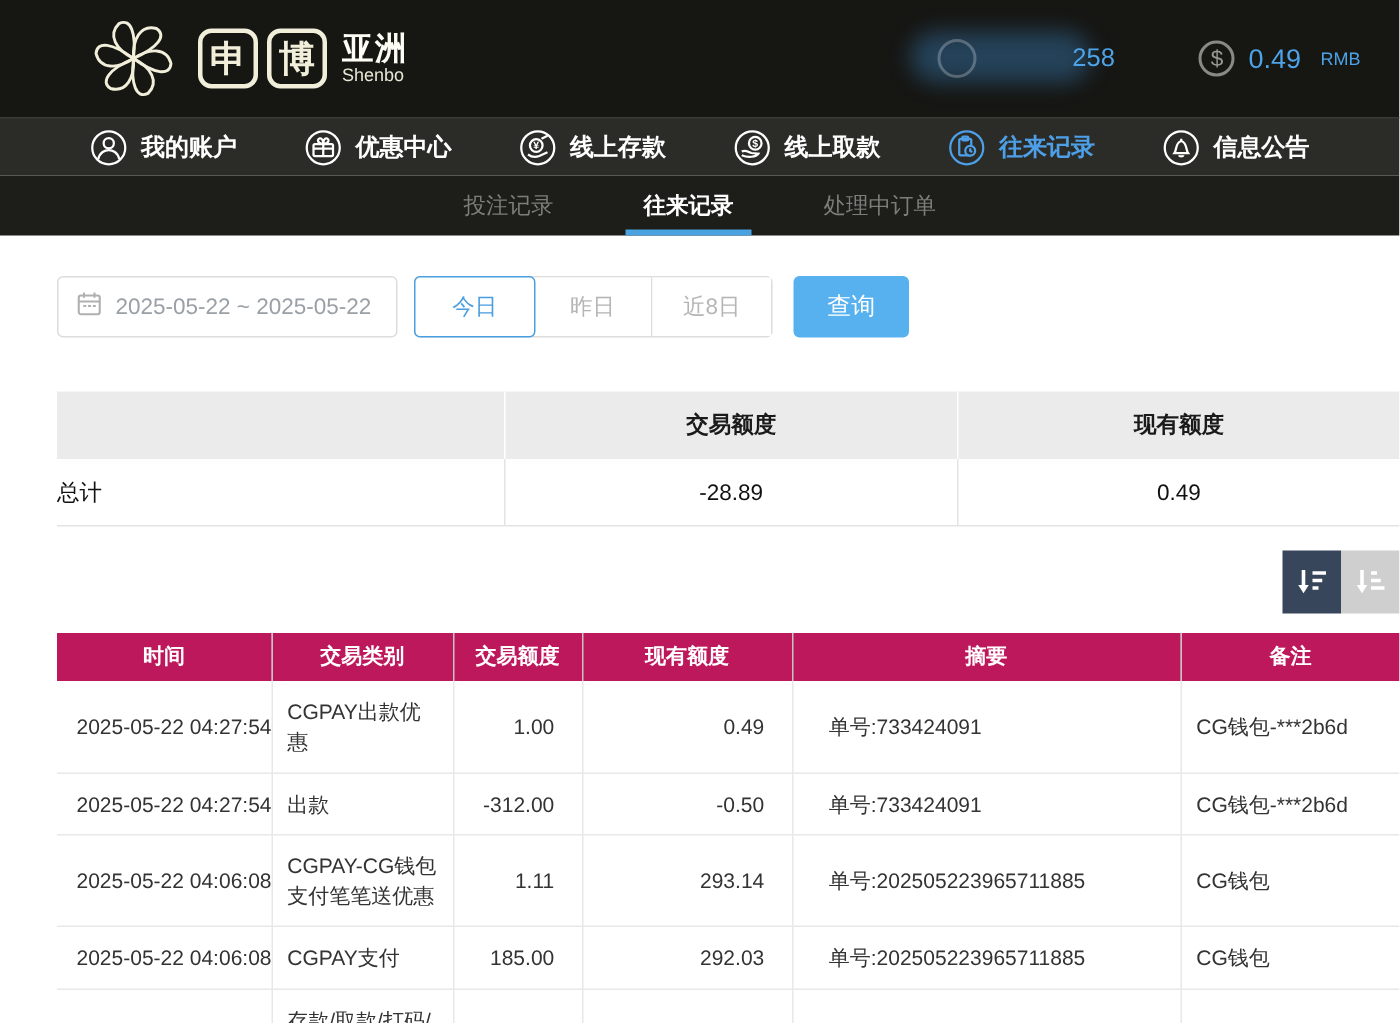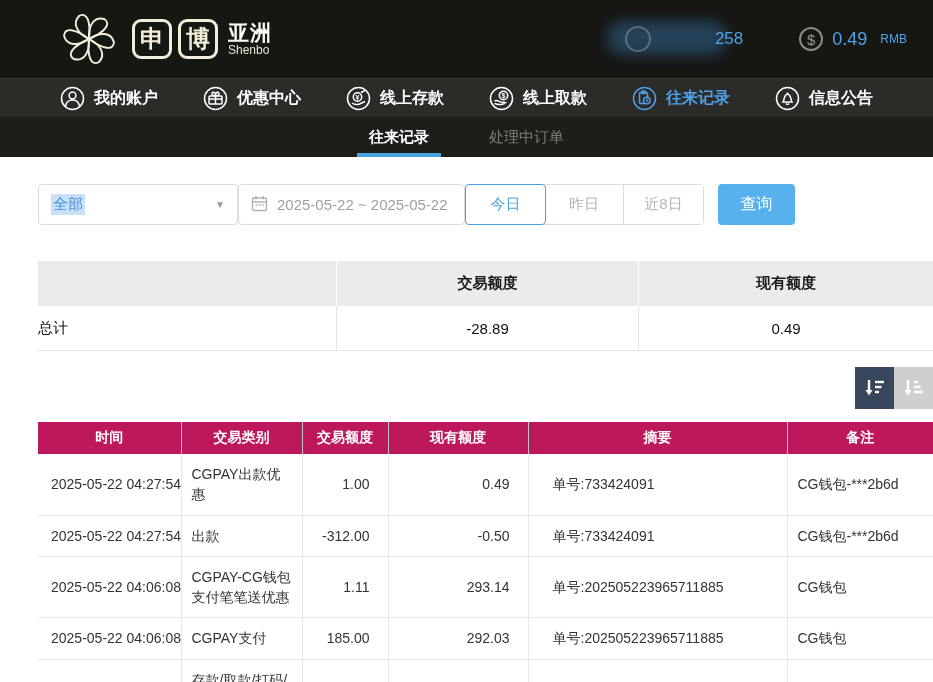--- a/index.html
+++ b/index.html
@@ -50,21 +50,21 @@
   
   .filters { display:flex; align-items:center; margin:27px 0 0 38px; height:41px; }
   .select-box { width:200px; height:41px; border:1px solid #dcdcdc; border-radius:4px;
     display:flex; align-items:center; padding:0 12px; position:relative; cursor:pointer; }
   .select-val { color:#4a90d9; font-size:15px; background:#c9e0f6; padding:1px 2px; }
   .select-caret { position:absolute; right:12px; color:#9b9b9b; font-size:10px; }
   .date-box { width:227px; height:41px; border:1px solid #dcdcdc; border-radius:4px;
     display:flex; align-items:center; gap:9px; padding:0 12px; 
     color:#9aa0a6; font-size:15px; cursor:pointer; }
   .cal-icon { color:#b0b0b0; }
-  .quickgroup { display:flex; height:41px; border:1px solid #dcdcdc;
+  .quickgroup { display:flex; margin-left:11px; height:41px; border:1px solid #dcdcdc;
     border-radius:4px; overflow:visible; }
   .qbtn { width:79px; background:#fff; border:none; border-right:1px solid #dcdcdc;
     color:#b5b5b5; font-size:15px; cursor:pointer; font-family:inherit; }
   .qbtn:last-child { border-right:none; }
   .qbtn.active { color:#4a9fe0; border:1px solid #4a9fe0; border-radius:4px;
     margin:-1px; width:81px; background:#fff; position:relative; z-index:2; }
   .searchbtn { width:77px; height:41px; margin-left:14px; background:#58b1ef; border:none;
     border-radius:4px; color:#fff; font-size:16px; cursor:pointer; font-family:inherit; }
 
   
@@ -208,31 +208,28 @@
           <path d="M8 16 C9.5 14 8.5 9 12.5 8 C16.5 9 15.5 14 17 16 Z"></path>
           <path d="M11 17.5 C11.3 18.6 13.7 18.6 14 17.5"></path>
           <line x1="12.5" y1="6.5" x2="12.5" y2="8"></line>
         </svg>
       </span>
     <span class="nav-label">信息公告</span>
   </div>
 </div>
 
 <div class="subnav" id="subnav">
+  <div class="subtab">投注记录</div>
 
   <div class="subtab active">往来记录</div>
 
   <div class="subtab">处理中订单</div>
 </div>
 
 <div class="filters">
-  <div class="select-box">
-    <span class="select-val">全部</span>
-    <span class="select-caret">▼</span>
-  </div>
   <div class="date-box">
     <span class="cal-icon">
       <svg width="17" height="17" viewBox="0 0 17 17" fill="none" stroke="#b0b0b0" stroke-width="1.4">
         <rect x="1.5" y="3" width="14" height="12.5" rx="1.5"></rect>
         <line x1="1.5" y1="7" x2="15.5" y2="7"></line>
         <line x1="5" y1="1" x2="5" y2="4.5"></line>
           <line x1="12" y1="1" x2="12" y2="4.5"></line>
         <line x1="4.5" y1="10" x2="6.5" y2="10"></line>
           <line x1="7.7" y1="10" x2="9.7" y2="10"></line>
           <line x1="10.9" y1="10" x2="12.9" y2="10"></line>

